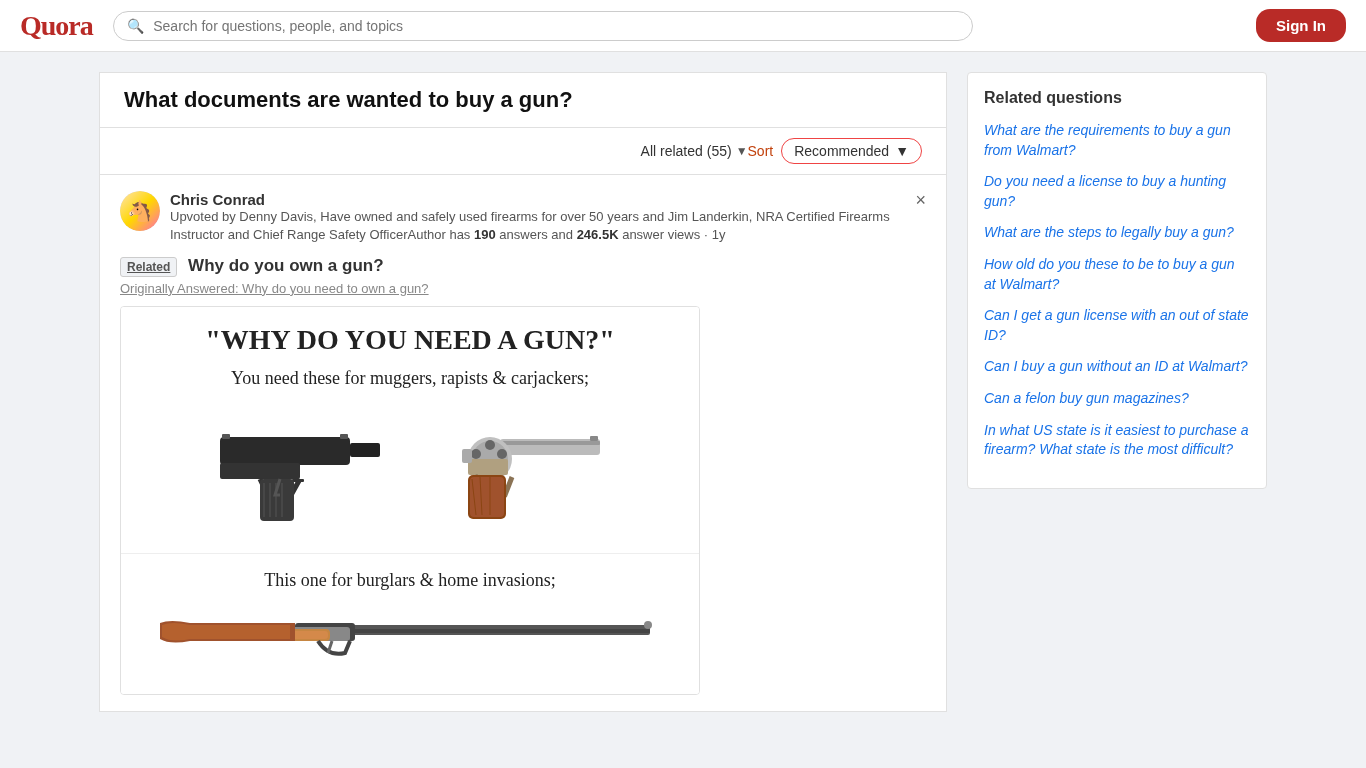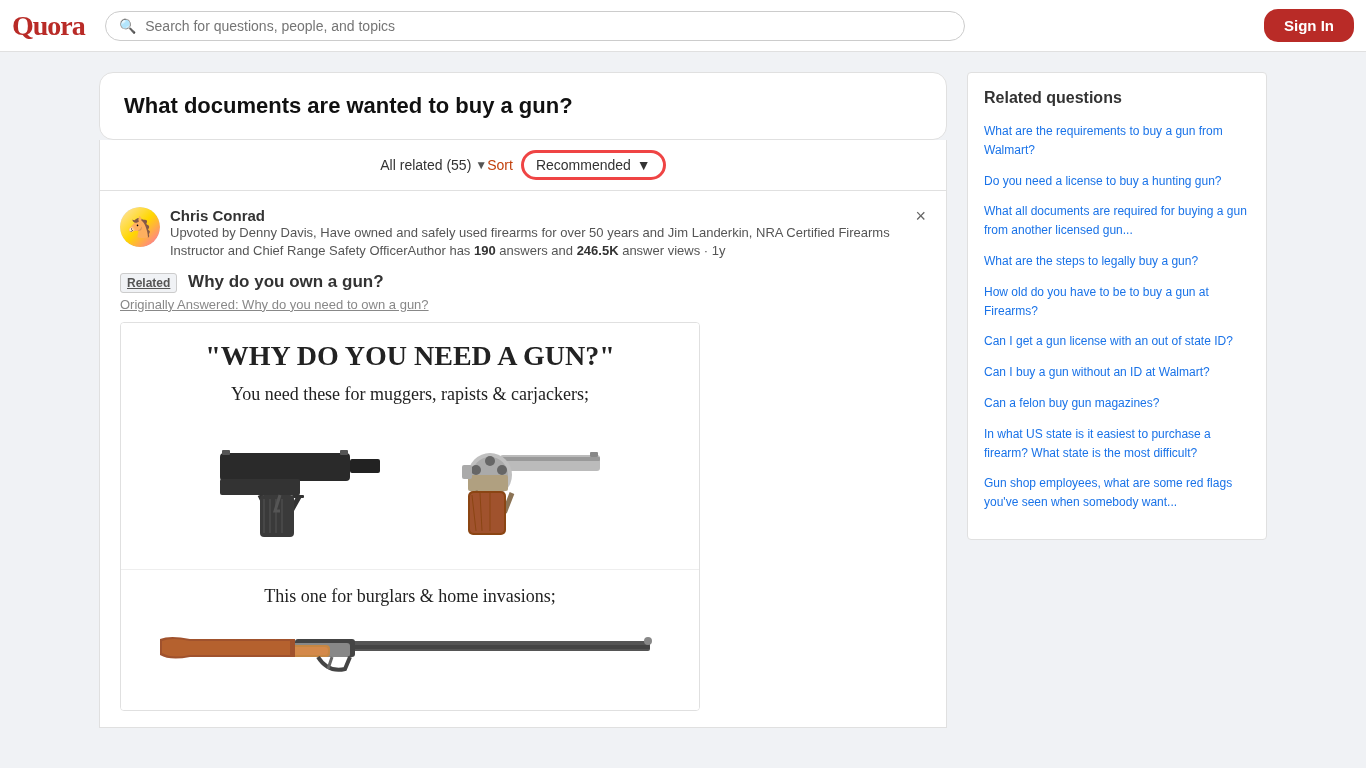--- a/index.html
+++ b/index.html
@@ -4,21 +4,21 @@
   <style>
     * { margin: 0; padding: 0; box-sizing: border-box; }
     body { font-family: -apple-system, BlinkMacSystemFont, 'Segoe UI', sans-serif; background: #f0f2f5; color: #333; font-size: 15px; }
 
     
     #header {
       background: #fff;
       border-bottom: 1px solid #e0e0e0;
       display: flex;
       align-items: center;
-      padding: 0 12px;
+      padding: 0 20px;
       height: 52px;
       position: sticky;
       top: 0;
       z-index: 100;
     }
     #logo {
       font-size: 28px;
       font-weight: bold;
       color: #b92b27;
       font-family: Georgia, serif;
@@ -76,58 +76,58 @@
     
     #content-area {
       flex: 1;
       min-width: 0;
     }
 
     
     #question-block {
       background: #fff;
       border: 1px solid #e0e0e0;
-      border-radius: 14px;
-      padding: 20px 24px;
+      border-radius: 0;
+      padding: 14px 24px;
       margin-bottom: 0;
     }
     #question-title {
       font-size: 22px;
       font-weight: 700;
       color: #111;
       margin-bottom: 0;
     }
 
     
     #answers-bar {
       background: #fff;
       border: 1px solid #e0e0e0;
       border-top: none;
       padding: 10px 24px;
       display: flex;
       align-items: center;
-      justify-content: center;
+      justify-content: flex-end;
     }
     #all-related {
       font-size: 14px;
       color: #333;
       display: flex;
       align-items: center;
       gap: 4px;
       cursor: pointer;
     }
     #all-related .chevron { font-size: 12px; color: #555; }
     #sort-wrap {
       display: flex;
       align-items: center;
       gap: 8px;
     }
     #sort-label { font-size: 14px; color: #c2410c; }
     #sort-dropdown {
-      border: 3px solid #ef4444;
+      border: 1px solid #ef4444;
       border-radius: 20px;
       padding: 4px 12px;
       font-size: 14px;
       color: #333;
       cursor: pointer;
       display: flex;
       align-items: center;
       gap: 6px;
       background: #fff;
     }
@@ -275,25 +275,26 @@
     #related-questions-title {
       font-size: 16px;
       font-weight: 700;
       color: #333;
       margin-bottom: 14px;
     }
     .related-question-item {
       margin-bottom: 12px;
     }
     .related-question-link {
-      font-size: 12px;
+      font-size: 14px;
       color: #1a73e8;
       cursor: pointer;
       line-height: 1.4;
       text-decoration: none;
+      font-style: italic;
     }
   </style>
 </head>
 <body>
 
 <header id="header">
   <a id="logo" href="#">Quora</a>
   <div id="search-bar">
     <span id="search-icon-wrap">🔍</span>
     <input id="search-input" type="text" placeholder="Search for questions, people, and topics" style="">
@@ -442,25 +443,23 @@
     </div>
 
   </div>
 
   <div id="sidebar">
     <div id="related-questions-box">
       <div id="related-questions-title">Related questions</div>
       <div id="related-questions-list">
       <div class="related-question-item"><a class="related-question-link" href="#">What are the requirements to buy a gun from Walmart?</a></div>
           <div class="related-question-item"><a class="related-question-link" href="#">Do you need a license to buy a hunting gun?</a></div>
-          <div class="related-question-item"><a class="related-question-link" href="#">What all documents are required for buying a gun from another licensed gun...</a></div>
           <div class="related-question-item"><a class="related-question-link" href="#">What are the steps to legally buy a gun?</a></div>
-          <div class="related-question-item"><a class="related-question-link" href="#">How old do you have to be to buy a gun at Firearms?</a></div>
+          <div class="related-question-item"><a class="related-question-link" href="#">How old do you these to be to buy a gun at Walmart?</a></div>
           <div class="related-question-item"><a class="related-question-link" href="#">Can I get a gun license with an out of state ID?</a></div>
           <div class="related-question-item"><a class="related-question-link" href="#">Can I buy a gun without an ID at Walmart?</a></div>
           <div class="related-question-item"><a class="related-question-link" href="#">Can a felon buy gun magazines?</a></div>
           <div class="related-question-item"><a class="related-question-link" href="#">In what US state is it easiest to purchase a firearm? What state is the most difficult?</a></div>
-          <div class="related-question-item"><a class="related-question-link" href="#">Gun shop employees, what are some red flags you've seen when somebody want...</a></div>
         </div>
     </div>
   </div>
 
 </div>
 
 </body></html>

